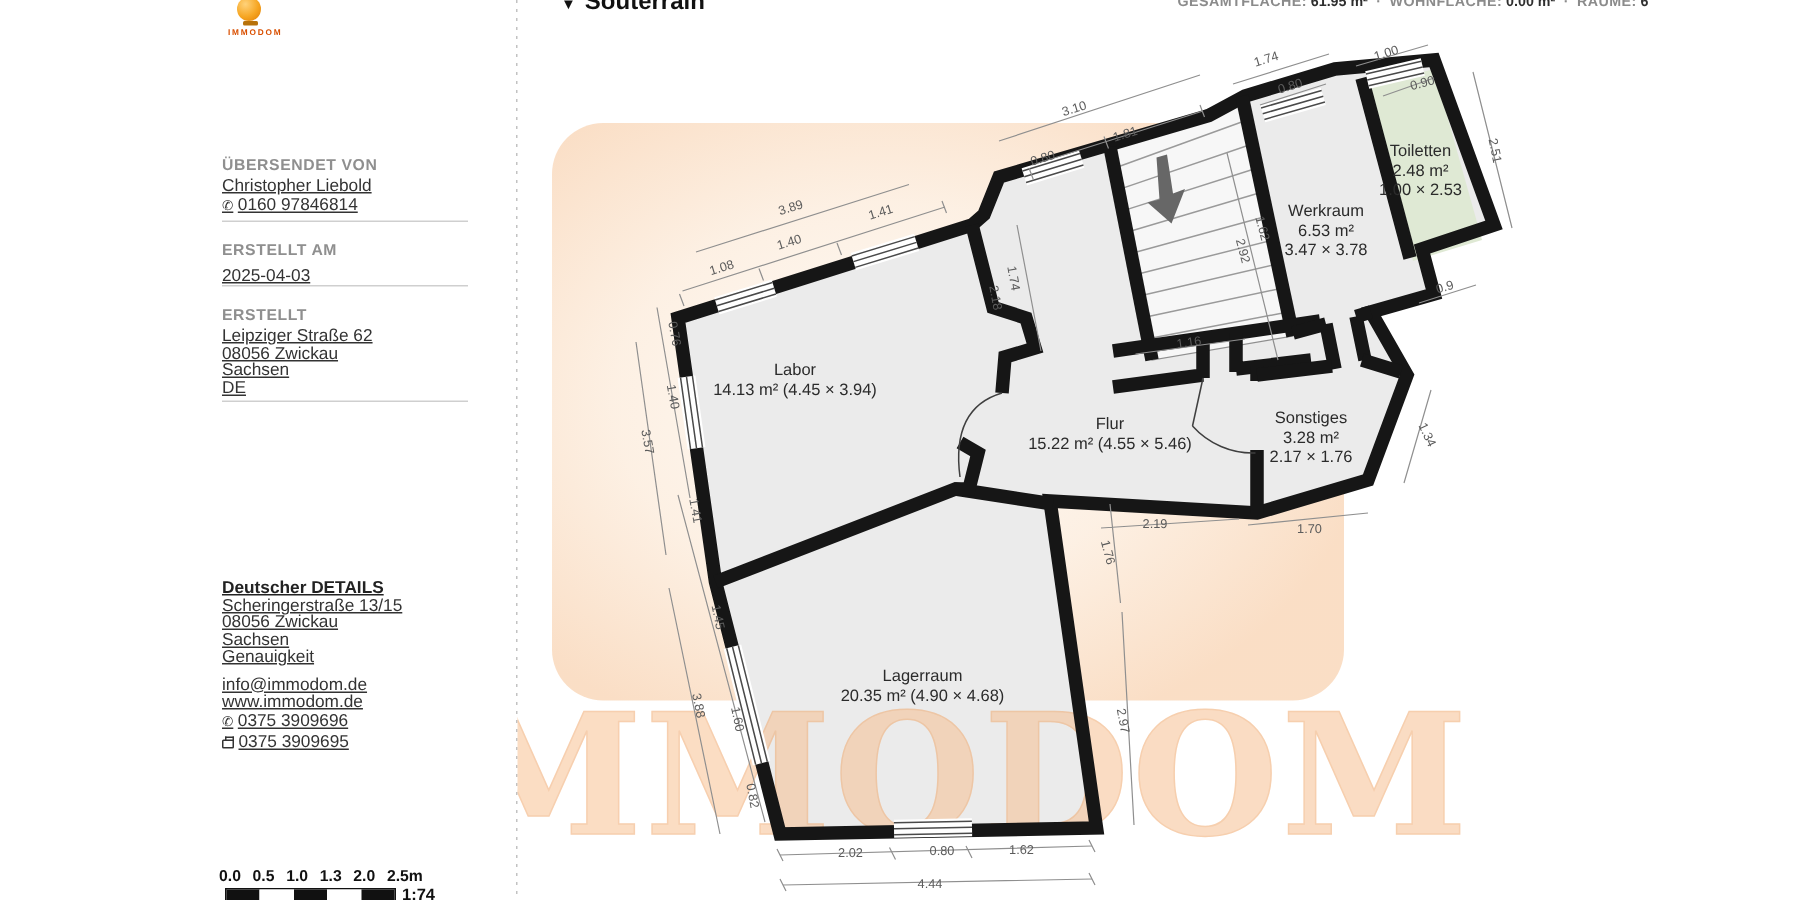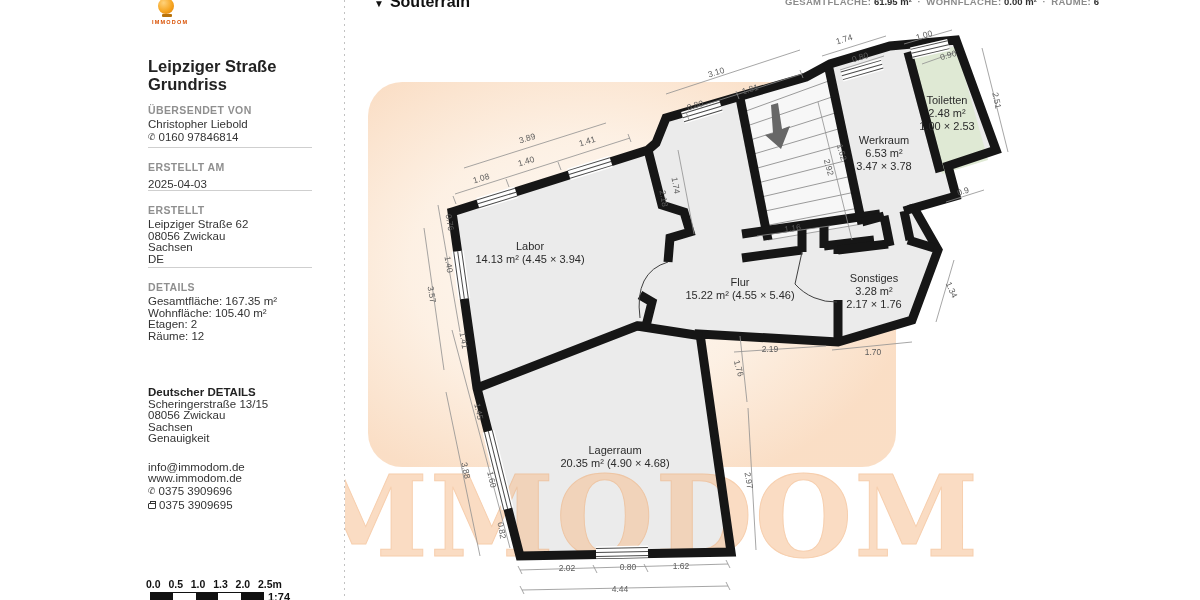--- a/index.html
+++ b/index.html
@@ -12,21 +12,21 @@
   .sep-dashed { position:absolute; left:344px; top:0; width:1px; height:600px;
     background:repeating-linear-gradient(to bottom,#c2c2c2 0 2px,transparent 2px 6px); }
   .logo { position:absolute; left:152px; top:-2px; }
   .logo-ball { width:16px; height:16px; border-radius:50%;
     background:radial-gradient(circle at 35% 30%, #ffd27a 0%, #f6a623 55%, #e07b00 100%);
     margin-left:6px; }
   .logo-base { width:10px; height:3px; background:#b8720a; margin:0 auto; border-radius:1px; }
   .logo-word { font-size:5.5px; font-weight:bold; color:#d94f00; letter-spacing:1.2px; margin-top:2px; text-align:center; width:30px; }
   .side-title { position:absolute; left:148px; top:57px; font-size:16.5px; font-weight:bold; color:#222; line-height:18px; }
   .sec-h { font-size:10.5px; font-weight:bold; color:#8f8f8f; letter-spacing:.4px; }
-  .sec-t { font-size:11.5px; color:#333; line-height:11.5px; }
+  .sec-t { font-size:11.5px; color:#333; line-height:11.5px;text-decoration:underline; }
   .blk { position:absolute; left:148px; }
   .divider { position:absolute; left:148px; width:164px; height:1px; background:#cfcfcf; }
   .phone-row { display:flex; align-items:center; gap:3px; }
   .mini-icon { font-size:9px; color:#333; line-height:9px; }
   .fax-icon { display:inline-block; width:8px; height:6px; border:1px solid #333; border-radius:1px; position:relative; top:0; }
   .fax-icon::before { content:""; position:absolute; left:1px; top:-3px; width:4px; height:2px; border:1px solid #333; border-bottom:none; }
   .disclaimer { position:absolute; left:148px; top:513px; width:162px; font-size:7.6px; line-height:8.1px;
     color:#3d3d3d; white-space:pre-line; }
   .scale-labels { position:absolute; left:146px; top:578px; font-size:10.5px; font-weight:bold; color:#111; }
   .scale-labels span { display:inline-block; width:22.4px; }
@@ -60,24 +60,20 @@
 
 <div id="page">
 
   <div id="sidebar">
     <div class="logo">
       <div class="logo-ball"></div>
       <div class="logo-base"></div>
       <div class="logo-word">IMMODOM</div>
     </div>
 
-    <div class="side-title">
-      <div>Leipziger Straße</div>
-      <div>Grundriss</div>
-    </div>
 
     <div class="blk" style="top:104px">
       <div class="sec-h">ÜBERSENDET VON</div>
       <div class="sec-t" style="margin-top:3px">Christopher Liebold</div>
       <div class="sec-t phone-row" style="margin-top:1px">
         <span class="mini-icon">✆</span>
         <span>0160 97846814</span>
       </div>
     </div>
     <div class="divider" style="top:147px"></div>
@@ -90,35 +86,28 @@
 
     <div class="blk" style="top:204px">
       <div class="sec-h">ERSTELLT</div>
       <div class="sec-t" style="margin-top:3px">Leipziger Straße 62</div>
       <div class="sec-t">08056 Zwickau</div>
       <div class="sec-t">Sachsen</div>
       <div class="sec-t">DE</div>
     </div>
     <div class="divider" style="top:267px"></div>
 
-    <div class="blk" style="top:281px">
-      <div class="sec-h">DETAILS</div>
-      <div class="sec-t" style="margin-top:3px">Gesamtfläche: 167.35 m²</div>
-      <div class="sec-t">Wohnfläche: 105.40 m²</div>
-      <div class="sec-t">Etagen: 2</div>
-      <div class="sec-t">Räume: 12</div>
-    </div>
 
     <div class="blk" style="top:387px">
       <div class="sec-t" style="font-weight:bold;color:#222">Deutscher DETAILS</div>
       <div class="sec-t">Scheringerstraße 13/15</div>
       <div class="sec-t">08056 Zwickau</div>
       <div class="sec-t">Sachsen</div>
       <div class="sec-t">Genauigkeit</div>
-      <div class="sec-t" style="margin-top:17px">info@immodom.de</div>
+      <div class="sec-t" style="margin-top:7px">info@immodom.de</div>
       <div class="sec-t">www.immodom.de</div>
       <div class="sec-t phone-row" style="margin-top:1px">
         <span class="mini-icon">✆</span>
         <span>0375 3909696</span>
       </div>
       <div class="sec-t phone-row" style="margin-top:3px">
         <span class="fax-icon"></span>
         <span>0375 3909695</span>
       </div>
     </div>

